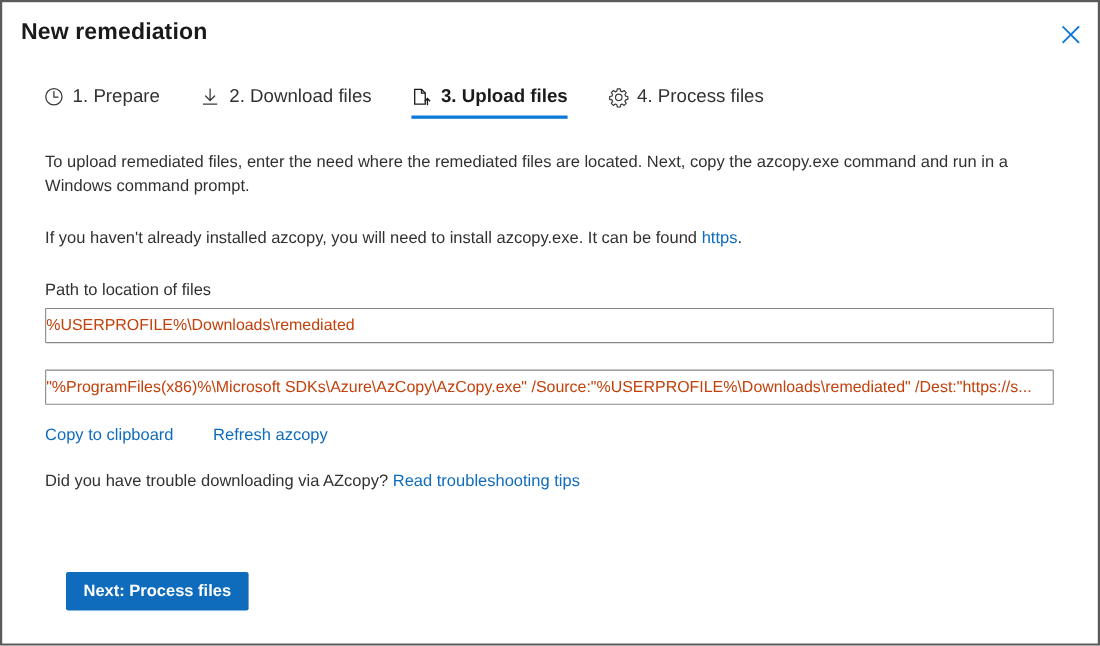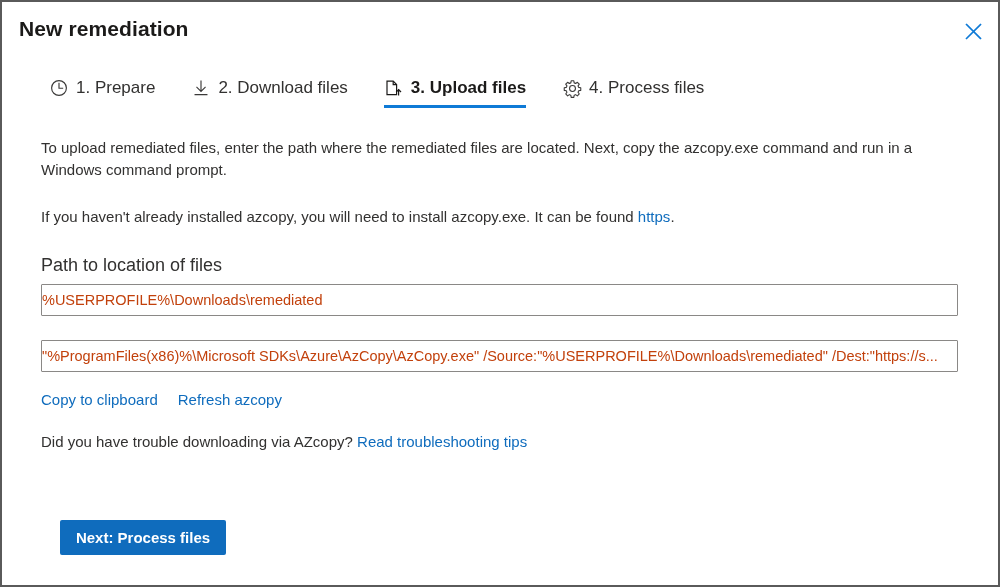--- a/index.html
+++ b/index.html
@@ -49,21 +49,21 @@
     background: transparent;
     border: none;
     padding: 0;
   }
   .close-btn svg { display: block; }
 
   
   .tabs {
     position: absolute;
     top: 72px;
-    left: 47px;
+    left: 37px;
     display: flex;
     align-items: flex-start;
     gap: 0px;
   }
   .tab {
     position: relative;
     display: flex;
     align-items: center;
     gap: 7px;
     padding: 4px 0 14px 0;
@@ -114,21 +114,21 @@
   .para.p2 { margin-top: 25px; }
   .para.p3 { margin-top: 27px; }
 
   a.link {
     color: #0f6cbd;
     text-decoration: none;
     cursor: pointer;
   }
 
   .field-label {
-    font-size: 18px;
+    font-size: 15px;
     color: #323130;
     margin-top: 28px;
     margin-bottom: 8px;
   }
 
   .txtinput {
     display: block;
     box-sizing: border-box;
     width: 917px;
     height: 32px;
@@ -146,21 +146,21 @@
     text-overflow: ellipsis;
   }
 
   .linkrow {
     margin-top: 19px;
     font-size: 15px;
     display: flex;
     align-items: center;
     gap: 0px;
   }
-  .linkrow a.link:first-child { margin-right: 20px; }
+  .linkrow a.link:first-child { margin-right: 36px; }
 
   .trouble {
     margin-top: 25px;
     font-size: 15px;
     color: #323130;
   }
 
   
   .footer {
     position: absolute;
@@ -249,21 +249,21 @@
           </g>
         </svg>
       </span>
       <span>4. Process files</span>
     </div>
 
   </div>
 
   <div class="content">
 
-    <p class="para p1">To upload remediated files, enter the path where the remediated files are located. Next, copy the azcopy.exe command and run in a Windows command prompt.</p>
+    <p class="para p1">To upload remediated files, enter the need where the remediated files are located. Next, copy the azcopy.exe command and run in a Windows command prompt.</p>
 
     <p class="para p2"><span>If you haven't already installed azcopy, you will need to install azcopy.exe. It can be found </span><a class="link" href="#">https</a><span>.</span></p>
 
 
     <div class="field-label">Path to location of files</div>
 
     <input class="txtinput" type="text" value="%USERPROFILE%\Downloads\remediated" style="">
     <input class="txtinput cmd" type="text" value="&quot;%ProgramFiles(x86)%\Microsoft SDKs\Azure\AzCopy\AzCopy.exe&quot; /Source:&quot;%USERPROFILE%\Downloads\remediated&quot; /Dest:&quot;https://s..." style="">
 
     <div class="linkrow">

